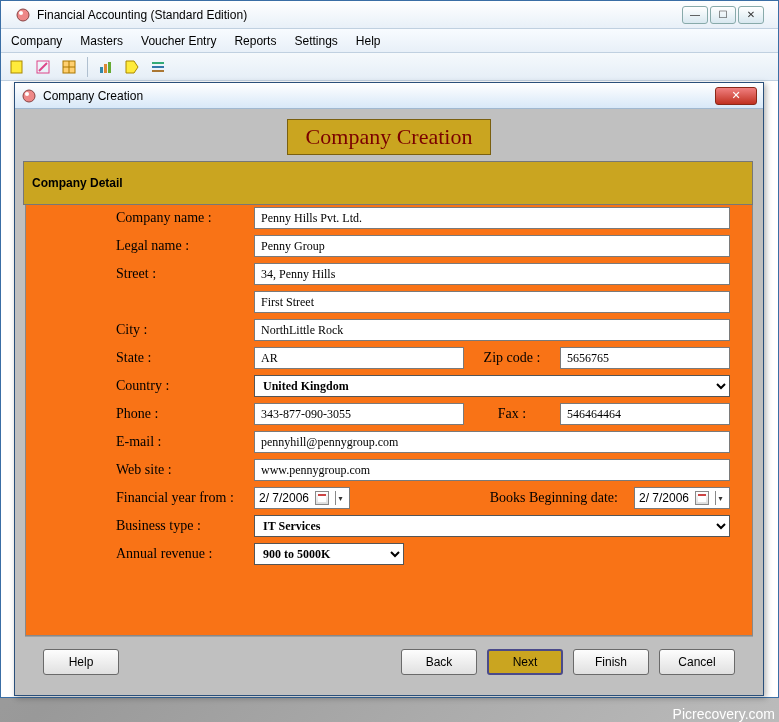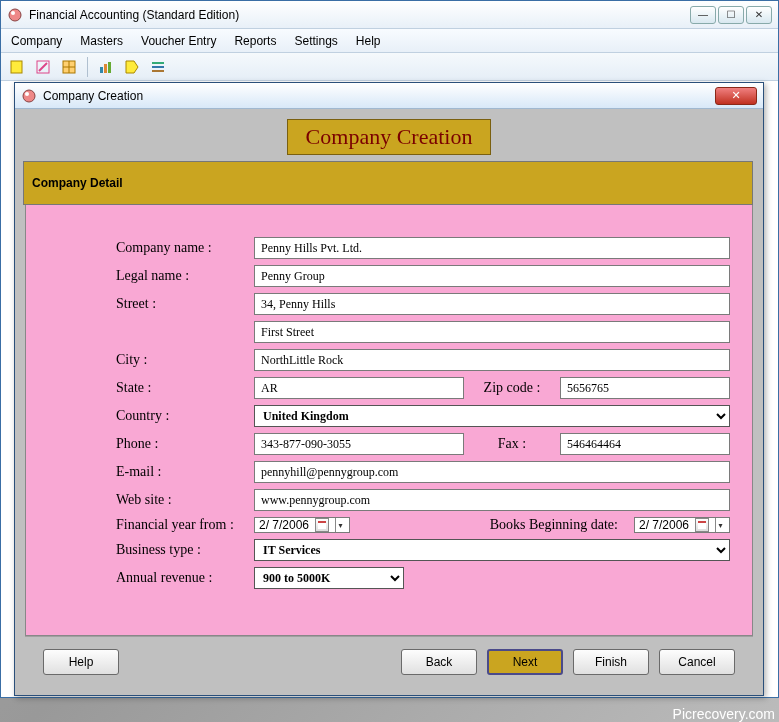--- a/index.html
+++ b/index.html
@@ -1,48 +1,48 @@
 <!DOCTYPE html>
 <html><head>
 <meta charset="utf-8">
 <style>
 * { box-sizing: border-box; font-family: Tahoma, Arial, sans-serif; }
 body { margin: 0; padding: 0; width: 779px; height: 722px; background: #888 linear-gradient(135deg, #aaa, #999, #bbb); overflow: hidden; color: #000; }
 
 
 .main-window { position: absolute; top: 0; left: 0; width: 779px; height: 698px; background: #fff; border: 1px solid #3a6ea5; }
-.main-titlebar { height: 28px; background: linear-gradient(#fff, #e8f0f8); border-bottom: 1px solid #c0d0e0; display: flex; align-items: center; padding: 0 6px; font-size: 12px; }
+.main-titlebar { height: 28px; background: linear-gradient(#fff, #e8f0f8); border-bottom: 1px solid #c0d0e0; display: flex; align-items: center; padding: 0 14px; font-size: 12px; }
 .main-titlebar .app-icon { width: 16px; height: 16px; margin-right: 6px; display:inline-flex; align-items:center; justify-content:center; }
 .main-titlebar .title { flex: 1; }
 .main-winbtns { display: flex; gap: 2px; }
 .main-winbtn { width: 26px; height: 18px; border: 1px solid #8aa; background: linear-gradient(#fff,#d8e8f0); border-radius: 3px; display:flex; align-items:center; justify-content:center; font-size:10px; color:#333; cursor:pointer;}
 .menubar { height: 24px; background: linear-gradient(#f8fbff,#e8f0f8); border-bottom: 1px solid #c0d0e0; display: flex; align-items: center; padding: 0 10px; font-size: 12px; gap: 18px; }
 .menubar span { cursor: pointer; }
 .toolbar { height: 28px; background: linear-gradient(#f5f9fc,#e5eef7); border-bottom: 1px solid #c0d0e0; display: flex; align-items: center; padding: 0 6px; gap: 6px; }
 .toolbar .tb-icon { width: 20px; height: 20px; display:flex; align-items:center; justify-content:center; cursor:pointer; border:1px solid transparent;}
 .toolbar .sep { width:1px; height:20px; background:#b0c0d0; margin:0 2px; }
 
 
 .dialog { position: absolute; left: 14px; top: 82px; width: 750px; height: 614px; border: 1px solid #2a4f7a; background: #c0c0c0; box-shadow: 2px 2px 6px rgba(0,0,0,0.3);}
 .dlg-titlebar { height: 26px; background: linear-gradient(#fff,#d8e8f8); border-bottom: 1px solid #a0b8d0; display:flex; align-items:center; padding:0 6px; font-size:12px;}
 .dlg-titlebar .dlg-icon { width:16px; height:16px; margin-right:6px; }
 .dlg-titlebar .dlg-title { flex:1; }
 .dlg-close { width:42px; height:18px; background: linear-gradient(#f08080,#c03020); border:1px solid #8a2818; border-radius:3px; color:#fff; display:flex; align-items:center; justify-content:center; font-size:11px; cursor:pointer;}
 
 .dlg-body { padding: 8px 10px 8px 10px; background:#c0c0c0; height: calc(100% - 26px); display:flex; flex-direction:column;}
 .dlg-heading { align-self:center; background:#caa520; color:#7a0000; border:1px solid #7a6010; padding:4px 18px; font-family: "Times New Roman", serif; font-size:22px; margin-top:2px; margin-bottom:6px;}
 .tab-label { display:inline-block; background:#caa520; color:#000; border:1px solid #777; padding:14px 8px; font-size:12px; font-weight:bold; margin-left:-2px; position:relative; z-index:2;}
-.form-panel { border:1px solid #888; background:#f9a8d4; flex:1; padding:32px 22px 10px 90px; margin-top:-1px;}
+.form-panel { border:1px solid #888; background:#f97316; flex:1; padding:2px 22px 10px 90px; margin-top:-1px;}
 .form-row { display:flex; align-items:center; margin-bottom:6px; font-size:12px; gap:8px;}
 .form-row label.col1 { width:130px; text-align:left; font-family:"Times New Roman", serif; font-size:14px;}
 .form-row input[type=text]{ height:22px; border:1px solid #7a7a7a; background:#fff; font-size:12px; padding:0 6px; font-family:"Times New Roman", serif;}
 .form-row select { height:22px; border:1px solid #555; background:#fff; font-size:12px; font-weight:bold; padding:0 4px; font-family:"Times New Roman", serif;}
 .wfull { flex:1; min-width:0;}
 label.mid { font-family:"Times New Roman", serif; font-size:14px; text-align:center; padding:0 8px;}
-.date-box { display:flex; align-items:center; border:1px solid #7a7a7a; background:#fff; height:16px; padding:0 4px; gap:6px; font-size:12px; font-family:"Times New Roman", serif;}
+.date-box { display:flex; align-items:center; border:1px solid #7a7a7a; background:#fff; height:22px; padding:0 4px; gap:6px; font-size:12px; font-family:"Times New Roman", serif;}
 .date-box .cal { width:14px; height:14px; border:1px solid #888; background:linear-gradient(#fff,#ddd); cursor:pointer; display:flex; align-items:center; justify-content:center;}
 .date-box .dd { width:10px; height:14px; border-left:1px solid #888; cursor:pointer; display:flex; align-items:center; justify-content:center; font-size:8px; color:#333;}
 
 .button-row { display:flex; align-items:center; padding:12px 18px; gap:10px; border-top:1px solid #a0a0a0; background:#c0c0c0;}
 .button-row .spacer { flex:1; }
 .btn { min-width:76px; height:26px; border:1px solid #6a6a6a; background:linear-gradient(#fdfdfd,#e0e0e0); border-radius:3px; font-size:12px; display:flex; align-items:center; justify-content:center; cursor:pointer; padding:0 14px;}
 .btn.primary { background:#caa520; border:2px solid #4a4a8a; }
 
 .watermark { position:absolute; right:4px; bottom:0px; font-size:14px; color:#ffffff; font-family: Arial, sans-serif;}
 svg { display:block; }

